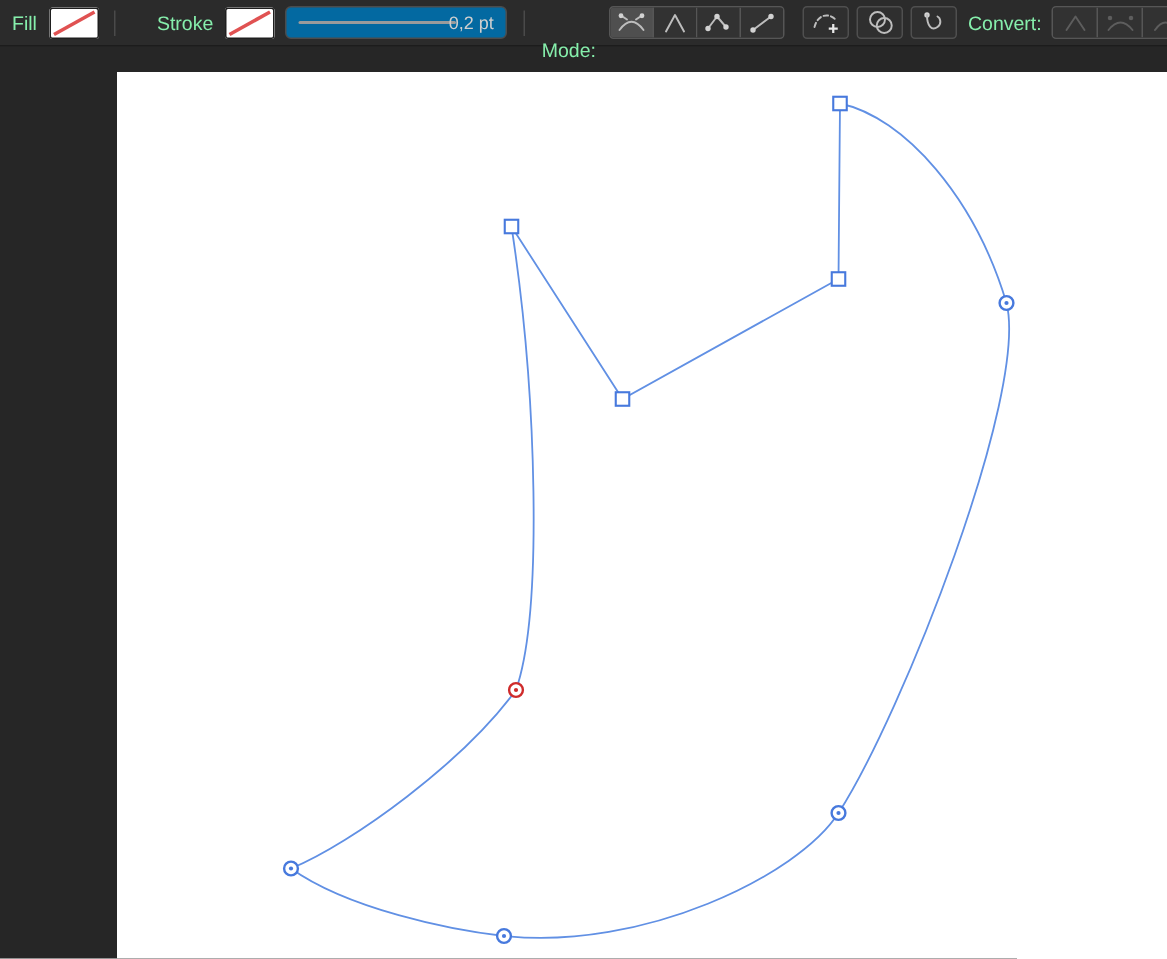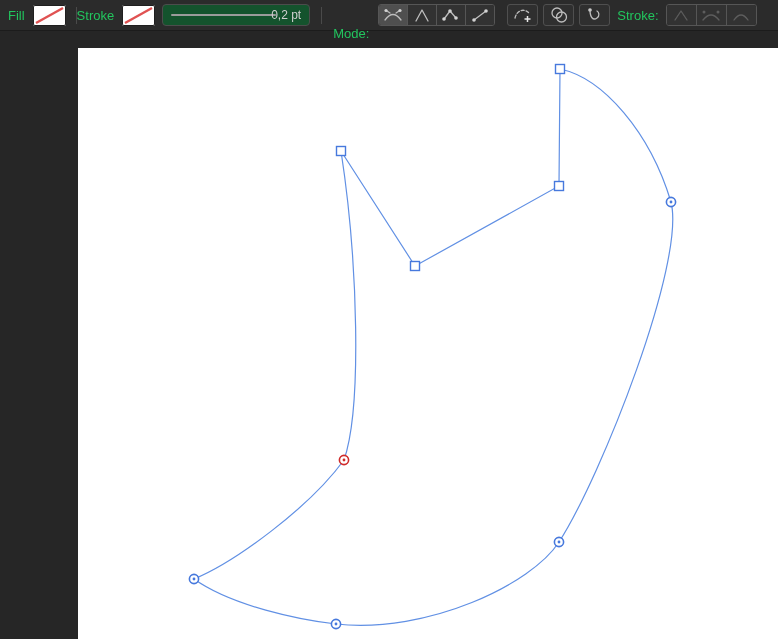--- a/index.html
+++ b/index.html
@@ -9,33 +9,33 @@
     font-family:"Liberation Sans","DejaVu Sans",sans-serif;
     -webkit-font-smoothing:antialiased;
   }
   
   .toolbar{
     position:absolute;top:0;left:0;width:778px;height:31px;
     background:#2b2b2b;border-bottom:1px solid #1c1c1c;
     display:flex;align-items:center;box-sizing:border-box;
     color:#d9d9d9;font-size:13px;white-space:nowrap;
   }
-  .tb-label{margin:0 0 0 8px;color:#22c55e;}
+  .tb-label{margin:0 0 0 8px;color:#86efac;}
   .swatch{
     width:33px;height:21px;margin-left:8px;border-radius:2px;
     background:#ffffff;position:relative;overflow:hidden;flex:none;
     box-shadow:0 0 0 1px #1f1f1f inset;
   }
   .swatch svg{position:absolute;inset:0;}
   .vsep{width:1px;height:17px;background:#4a4a4a;flex:none;}
   .sep-a{margin-left:10px;}
   .slider-box{
     position:relative;flex:none;margin-left:7px;
     width:148px;height:22px;border:1px solid #4c4c4c;border-radius:4px;
-    background:#14532d;box-sizing:border-box;
+    background:#0369a1;box-sizing:border-box;
   }
   .slider-track{
     position:absolute;left:8px;top:9px;width:105px;height:2px;
     background:#9b9b9b;border-radius:1px;
   }
   .slider-value{
     position:absolute;right:8px;top:3px;font-size:12px;color:#cfcfcf;
   }
   .btn-group{
     display:flex;flex:none;border:1px solid #565656;border-radius:3px;
@@ -73,21 +73,21 @@
 
   <span class="tb-label">Fill</span>
   <div class="swatch">
     <svg width="33" height="21">
       <line x1="3" y1="18" x2="30" y2="3" stroke="#e05252" stroke-width="2.4"></line>
     </svg>
   </div>
 
   <div class="vsep sep-a" style="margin-left:10px;"></div>
 
-  <span class="tb-label" style="margin-left:0;text-align:center;">Stroke</span>
+  <span class="tb-label" style="margin-left:28px;text-align:center;">Stroke</span>
   <div class="swatch">
     <svg width="33" height="21">
       <line x1="3" y1="18" x2="30" y2="3" stroke="#e05252" stroke-width="2.4"></line>
     </svg>
   </div>
 
   <div class="slider-box">
     <div class="slider-track"></div>
     <span class="slider-value">0,2 pt</span>
   </div>
@@ -141,21 +141,21 @@
       <circle class="icon-stroke" cx="14.5" cy="12" r="5"></circle>
     </svg>
   </div>
   <div class="solo-btn" style="margin-left:5px;">
     <svg width="24" height="20" viewBox="0 0 24 20">
       <circle class="icon-dot" cx="7" cy="5" r="1.8"></circle>
       <path class="icon-stroke" d="M7,5 C7,12 10,16 14,13 C17,11 16,7 14,6"></path>
     </svg>
   </div>
 
-  <span class="tb-label" style="margin-left:7px;">Stroke:</span>
+  <span class="tb-label" style="margin-left:7px;">Convert:</span>
 
   <div class="btn-group convert-group" style="margin-left:7px;">
     <div class="tool-btn disabled">
       <svg width="24" height="18" viewBox="0 0 24 18">
         <path class="icon-stroke" d="M6,14 L12,5 L18,14"></path>
       </svg>
     </div>
     <div class="tool-btn disabled">
       <svg width="24" height="18" viewBox="0 0 24 18">
         <path class="icon-stroke" d="M4,14 Q12,4 20,14"></path>

